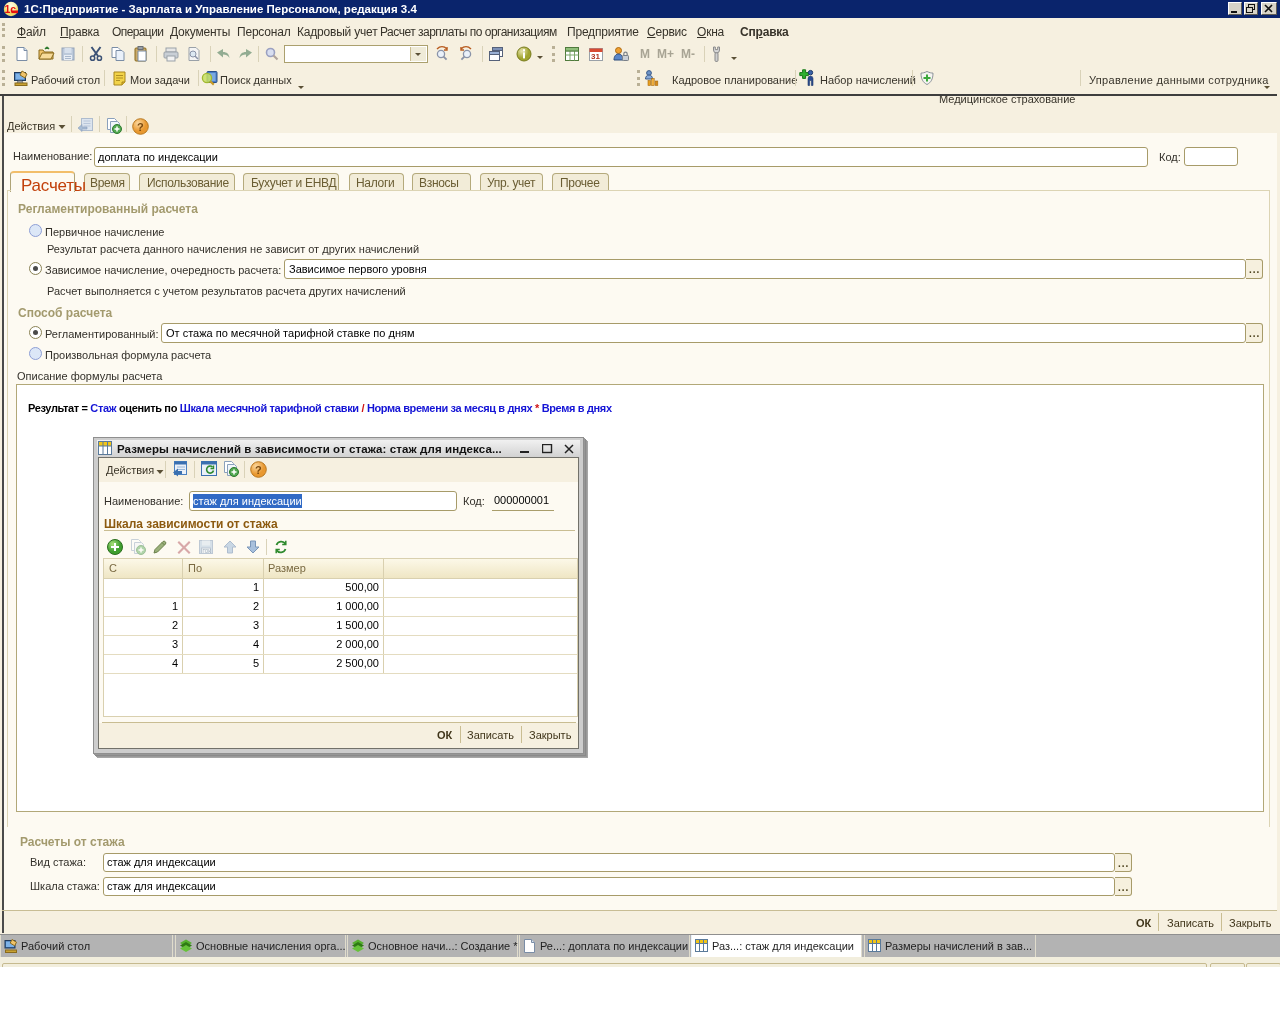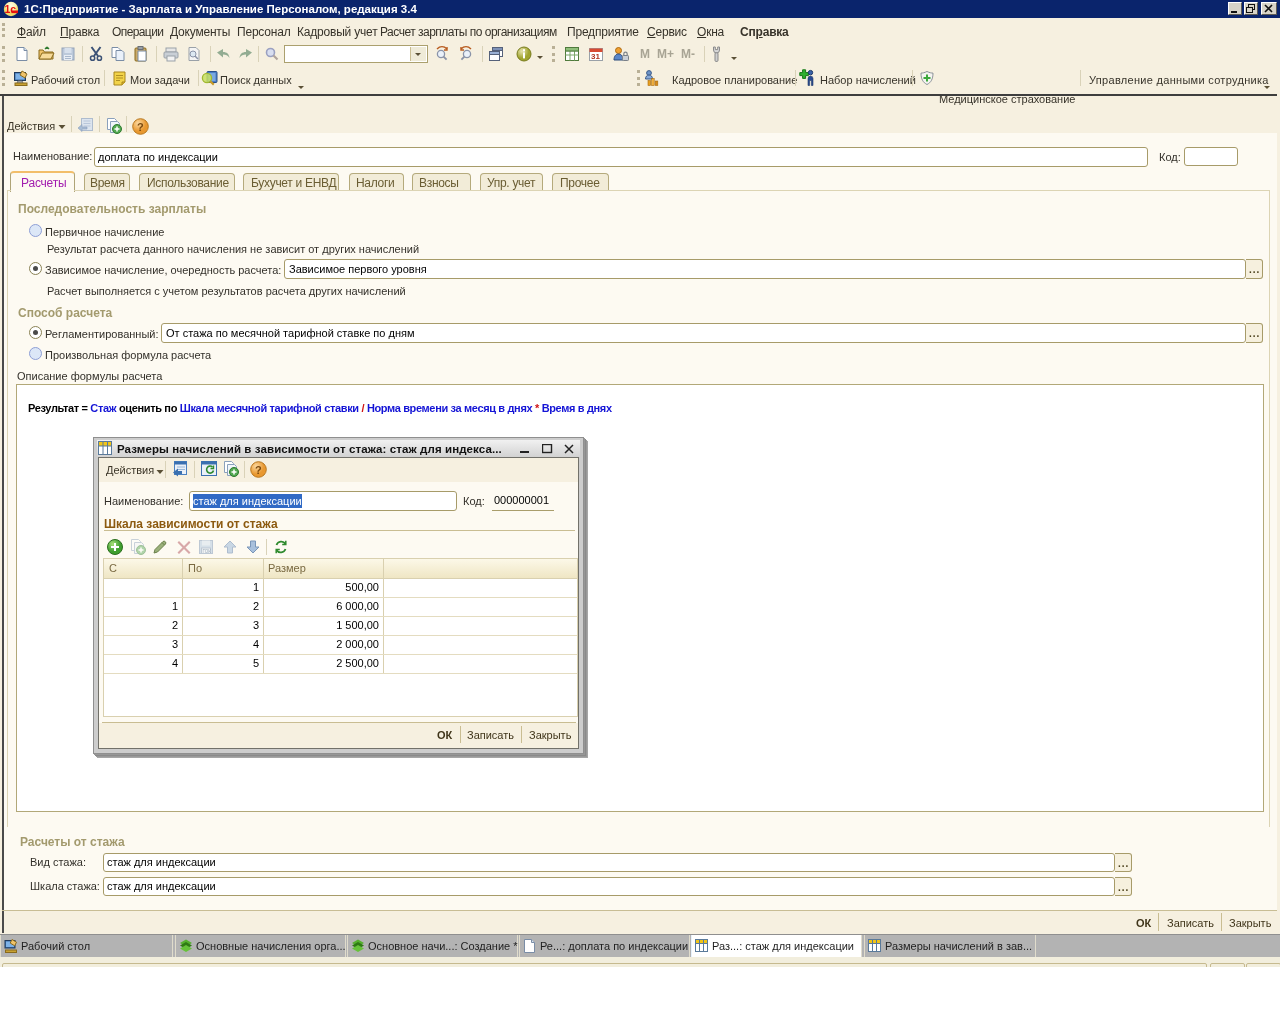--- a/index.html
+++ b/index.html
@@ -11,21 +11,21 @@
 .grip{width:3px;border-left:3px dotted #b9b096;}
 .sep{width:1px;background:#d9d2b8;}
 .vsep{width:1px;background:#c9bd92;}
 .inp{background:#fff;border:1px solid #A79B69;border-radius:3px;box-sizing:border-box;}
 .gh{font-size:12px;font-weight:bold;color:#A39A6E;white-space:pre;}
 .radio{width:13px;height:13px;border-radius:50%;box-sizing:border-box;}
 .r-off{border:1px solid #8E9FD6;background:#DCE7F7;}
 .r-on{border:1px solid #8A8254;background:#fff;}
 .r-dot{position:absolute;left:3px;top:3px;width:5px;height:5px;border-radius:50%;background:#4a4a4a;}
 .tabi{top:173px;height:18px;background:#F2ECD8;border:1px solid #B5AA7C;border-bottom:none;border-radius:4px 4px 0 0;box-sizing:border-box;}
-.tabt{font-size:12px;color:#a21caf;white-space:pre;letter-spacing:-0.2px;}
+.tabt{font-size:17px;color:#c2410c;white-space:pre;letter-spacing:-0.2px;}
 .tabt2{top:176px;font-size:12px;color:#6A5D33;white-space:pre;letter-spacing:-0.3px;}
 .dotbtn{width:17px;height:20px;background:#F6F0DE;border:1px solid #A79B69;border-left:none;border-radius:0 3px 3px 0;box-sizing:border-box;text-align:center;}
 .dotbtn span{font-size:10px;font-weight:bold;color:#4a3f1a;line-height:10px;position:absolute;left:3px;top:5px;letter-spacing:1px;}
 .menu{color:#37332A;letter-spacing:-0.2px;}
 .tbl{color:#37332A;font-size:11px;}
 .trow{left:0;width:473px;height:19px;border-bottom:1px solid #E4DCC0;}
 .trow i{position:absolute;top:3px;font-style:normal;font-size:11px;color:#000;text-align:right;white-space:pre;}
 .trow i:nth-child(1){left:0;width:74px;}
 .trow i:nth-child(2){left:80px;width:75px;}
 .trow i:nth-child(3){left:161px;width:114px;}
@@ -388,21 +388,21 @@
         <div class="abs tabt2" style="left:419px;">Взносы</div>
     <div class="abs tabi" style="left:480px;width:63px;"></div>
         <div class="abs tabt2" style="left:487px;">Упр. учет</div>
     <div class="abs tabi" style="left:552px;width:57px;"></div>
         <div class="abs tabt2" style="left:560px;">Прочее</div>
   </div>
 
   <div class="abs" style="left:7px;top:190px;width:1263px;height:637px;border:1px solid #DCD4B4;border-bottom:none;box-sizing:border-box;"></div>
   <div class="abs" style="left:11px;top:187px;width:63px;height:4px;background:#FDFAF2;"></div>
   <div class="abs tabt" style="left:21px;top:176px;">Расчеты</div>
-  <div class="abs gh" style="left:18px;top:202px;">Последовательность зарплаты</div>
+  <div class="abs gh" style="left:18px;top:202px;">Регламентированный расчета</div>
   <div class="abs radio r-off" style="left:29px;top:224px;"></div>
   <div class="abs t11" style="left:45px;top:226px;">Первичное начисление</div>
   <div class="abs t11" style="left:47px;top:243px;">Результат расчета данного начисления не зависит от других начислений</div>
   <div class="abs radio r-on" style="left:29px;top:262px;">
         <div class="r-dot"></div>
       </div>
   <div class="abs t11" style="left:45px;top:264px;">Зависимое начисление, очередность расчета:</div>
   <div class="abs inp" style="left:284px;top:259px;width:962px;height:20px;"></div>
   <div class="abs t11" style="left:289px;top:263px;color:#000;">Зависимое первого уровня</div>
   <div class="abs dotbtn" style="left:1246px;top:259px;">
@@ -598,21 +598,21 @@
       <div class="abs t11" style="left:84px;top:3px;color:#7A6A42;">По</div>
       <div class="abs t11" style="left:164px;top:3px;color:#7A6A42;">Размер</div>
       <div class="abs trow" style="top:19px;">
             <i></i>
             <i>1</i>
             <i>500,00</i>
           </div>
       <div class="abs trow" style="top:38px;">
             <i>1</i>
             <i>2</i>
-            <i>6 000,00</i>
+            <i>1 000,00</i>
           </div>
       <div class="abs trow" style="top:57px;">
             <i>2</i>
             <i>3</i>
             <i>1 500,00</i>
           </div>
       <div class="abs trow" style="top:76px;">
             <i>3</i>
             <i>4</i>
             <i>2 000,00</i>

